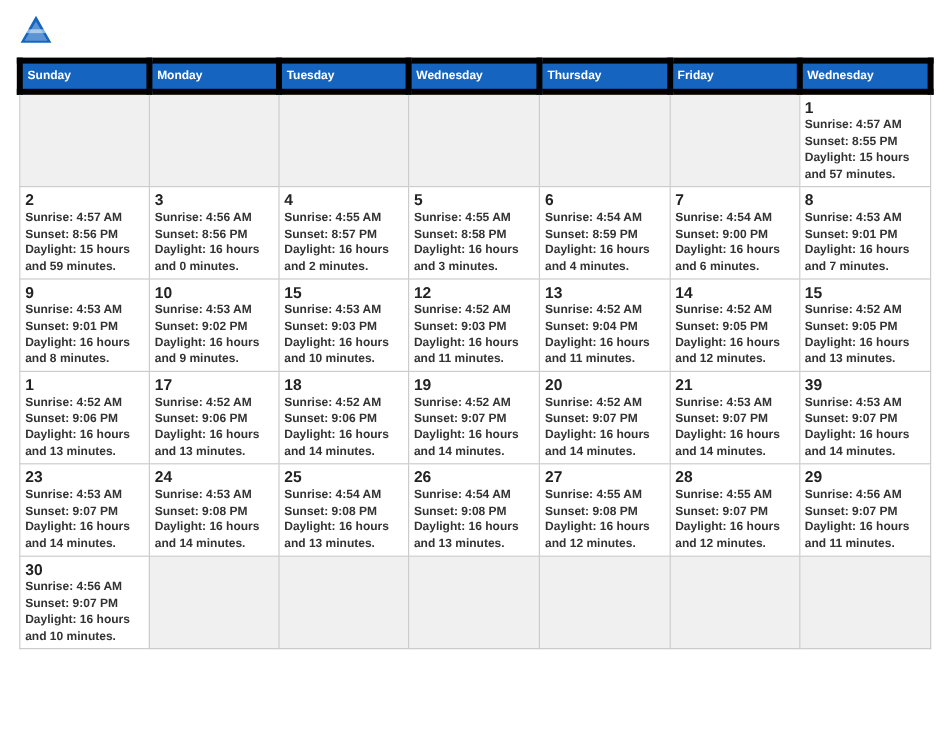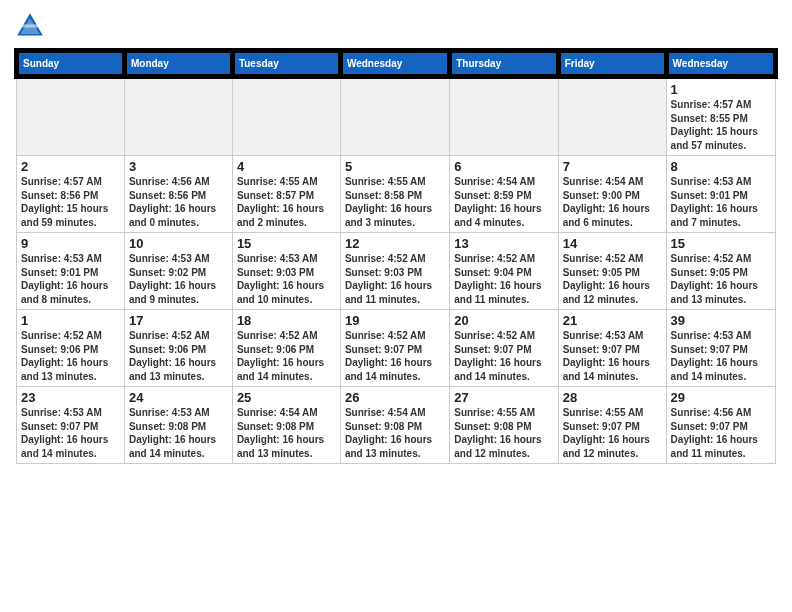--- a/index.html
+++ b/index.html
@@ -337,15 +337,30 @@
 and 12 minutes.</div>
           </td>
           <td>
             <span class="day-number">29</span>
             <div class="day-info" style="white-space: pre-line;">Sunrise: 4:56 AM
 Sunset: 9:07 PM
 Daylight: 16 hours
 and 11 minutes.</div>
           </td>
         </tr>
+        <tr class="last-row">
+          <td>
+            <span class="day-number">30</span>
+            <div class="day-info" style="white-space: pre-line;">Sunrise: 4:56 AM
+Sunset: 9:07 PM
+Daylight: 16 hours
+and 10 minutes.</div>
+          </td>
+          <td class="empty"></td>
+          <td class="empty"></td>
+          <td class="empty"></td>
+          <td class="empty"></td>
+          <td class="empty"></td>
+          <td class="empty"></td>
+        </tr>
       </tbody>
   </table>
 </div>
 
 </body></html>

